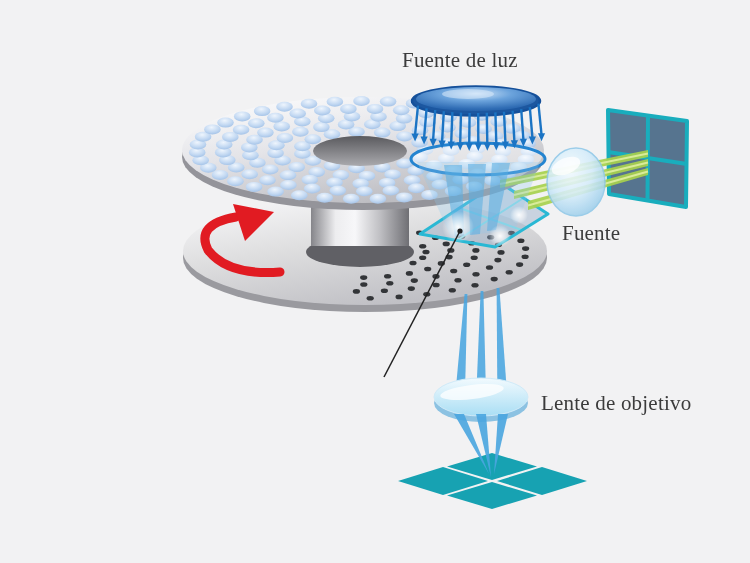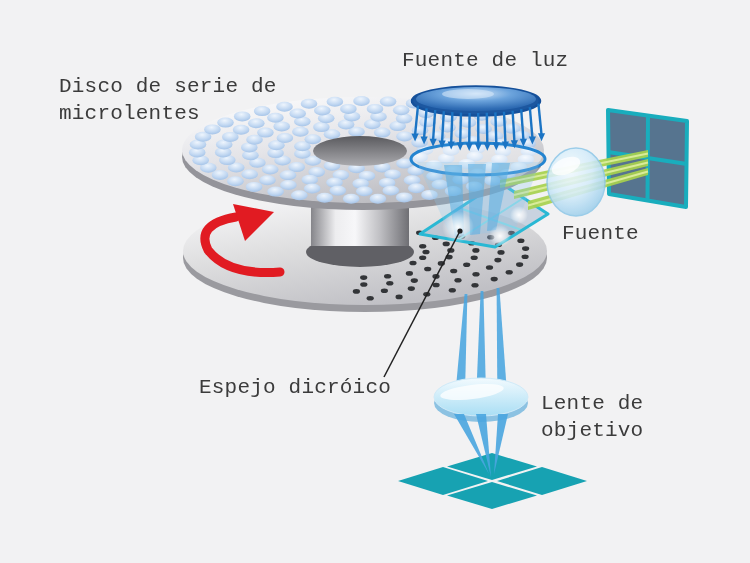--- a/index.html
+++ b/index.html
@@ -1,20 +1,20 @@
 <!DOCTYPE html>
 <html><head>
 <meta charset="utf-8">
 <style>
   html,body{margin:0;padding:0;}
   #stage{
     position:relative;
     width:750px;height:563px;
     background:var(--background,#f2f2f3);
-    font-family:Liberation Mono, monospace;
+    font-family:Liberation Serif, serif;
     overflow:hidden;
   }
   #stage svg{position:absolute;left:0;top:0;}
   .lbl{
     position:absolute;
     font-size:21px;
     line-height:27px;
     color:var(--text,#3b3b3b);
     white-space:pre-line;
     letter-spacing:0.2px;
@@ -394,19 +394,16 @@
     <ellipse cx="566" cy="166" rx="15" ry="8" fill="#ffffff" opacity="0.75" transform="rotate(-22 566 166)"></ellipse>
   </g>
 
   <g>
     <line x1="460" y1="231" x2="384" y2="377" stroke="#222222" stroke-width="1.5"></line>
     <circle cx="460" cy="231" r="2.6" fill="#222222"></circle>
   </g>
 </svg>
 
 <div class="lbl" style="left:402px;top:47px">Fuente de luz</div>
-<div class="lbl" style="left:59px;top:73px">Disco de serie de
-microlentes</div>
-<div class="lbl" style="left:199px;top:374px">Espejo dicróico</div>
 <div class="lbl" style="left:562px;top:220px">Fuente</div>
 <div class="lbl" style="left:541px;top:390px">Lente de objetivo</div>
 
 </div>
 
 </body></html>

